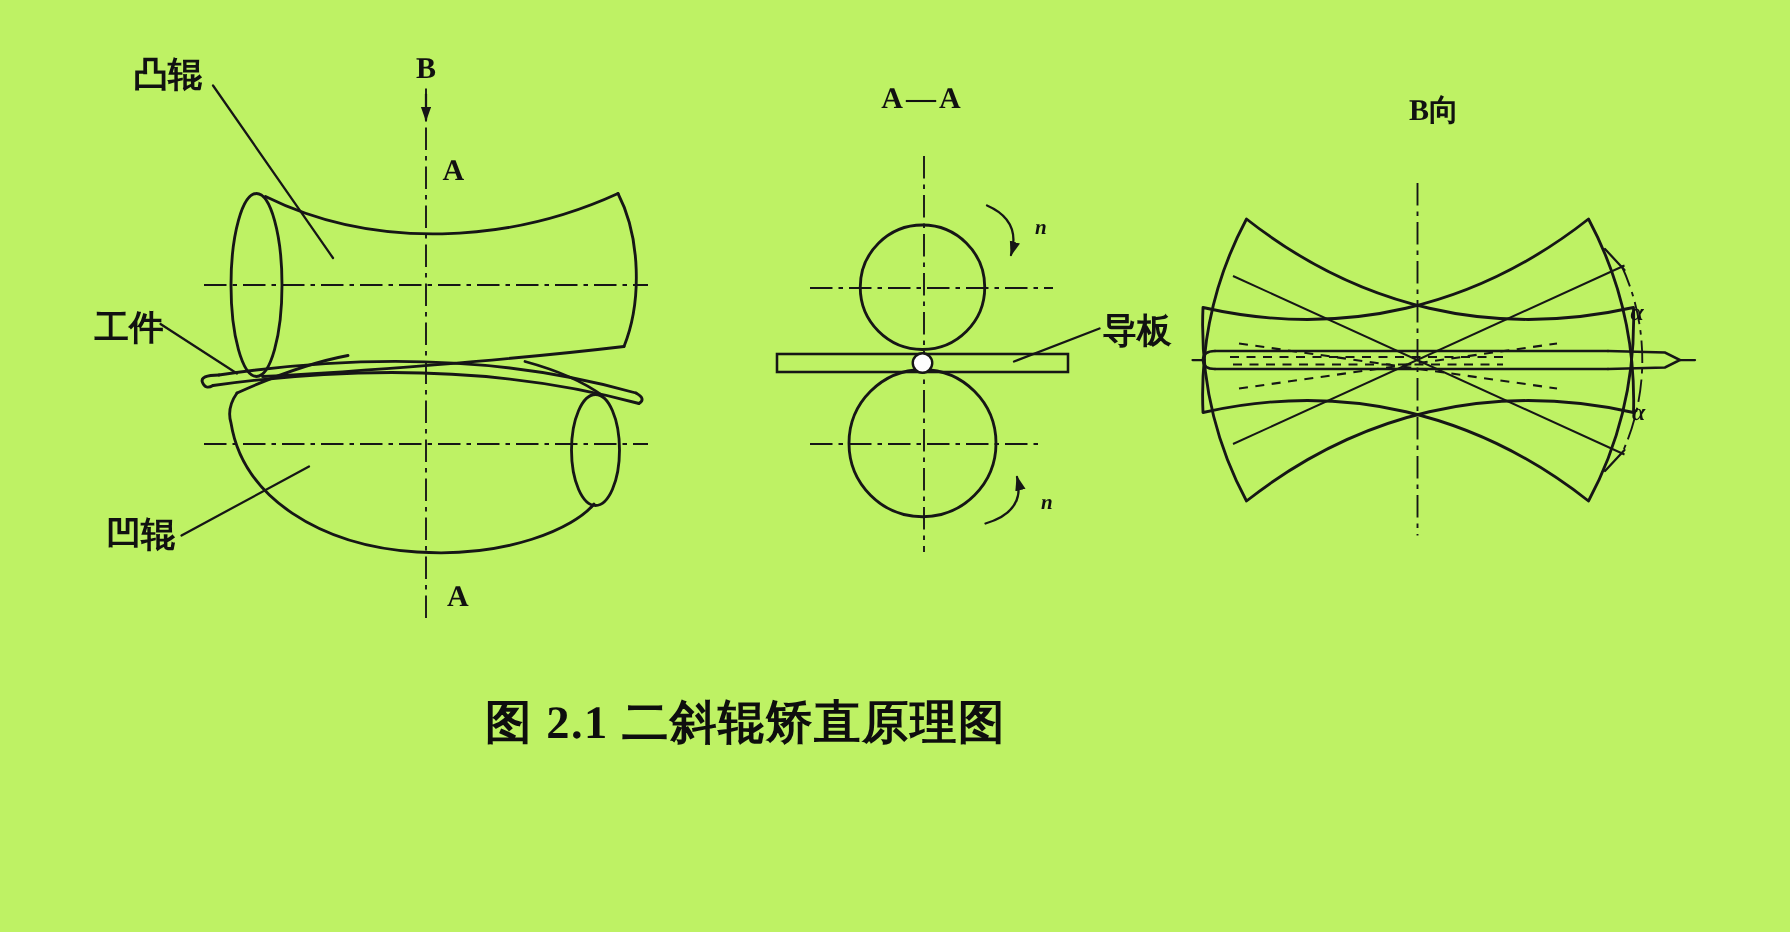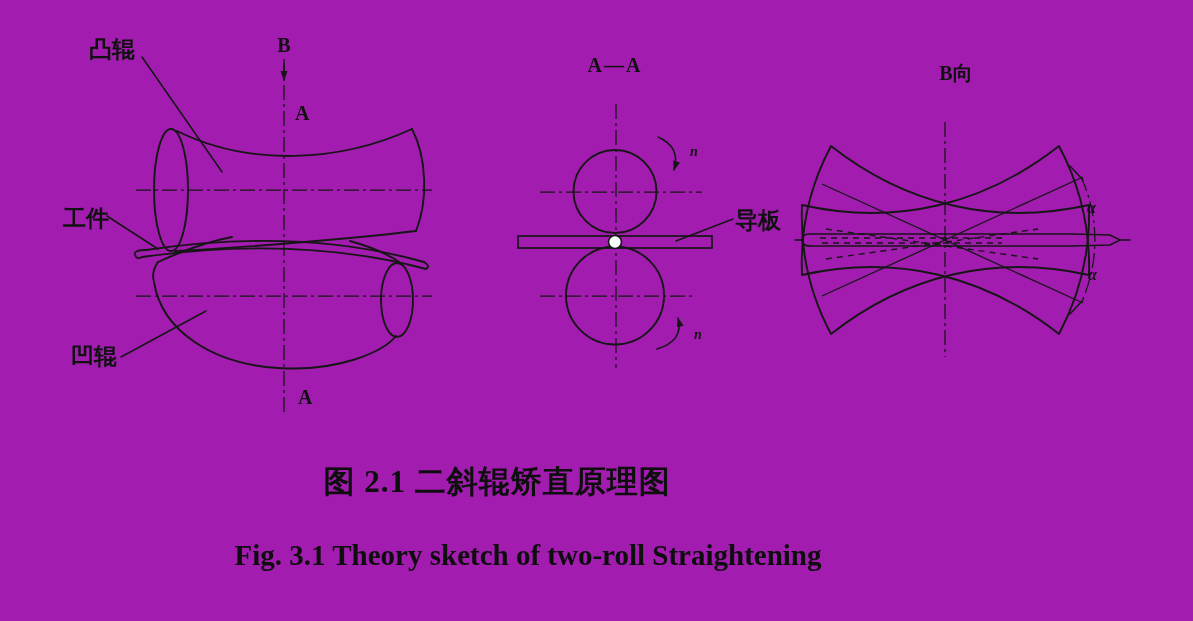--- a/index.html
+++ b/index.html
@@ -1,19 +1,19 @@
 <!DOCTYPE html>
 <html><head>
 <meta charset="utf-8">
 <style>
   html,body{margin:0;padding:0;background:#e8e8e8;}
   .page{
     position:relative;
     width:1193px;height:621px;
-    background:#a21caf;
+    background:#bef264;
     font-family:"Liberation Serif", serif;
     overflow:hidden;
   }
   svg{position:absolute;left:0;top:0;}
   
   .ol {fill:none;stroke:#161616;stroke-width:1.9;stroke-linecap:round;stroke-linejoin:round;}
   .ol2{fill:none;stroke:#161616;stroke-width:1.7;stroke-linecap:round;}
   .ln {fill:none;stroke:#161616;stroke-width:1.5;stroke-linecap:round;}
   .ln2{fill:none;stroke:#161616;stroke-width:1.3;}
   .cl {fill:none;stroke:#161616;stroke-width:1.25;stroke-dasharray:15 4 3 4;}
@@ -135,15 +135,14 @@
 
     <path class="cl" d="M1081 177 A150 150 0 0 1 1081 303"></path>
     <path class="ln" d="M1070 166 L1083 180"></path>
     <path class="ln" d="M1070 314 L1083 300"></path>
     <text class="lbl al" x="1087" y="213">α</text>
     <text class="lbl al" x="1088" y="280">α</text>
   </g>
 </svg>
 
   <div class="caption-zh">图 2.1  二斜辊矫直原理图</div>
-  <div class="caption-en">Fig. 3.1 Theory sketch of two-roll Straightening</div>
 
 </div>
 
 </body></html>

